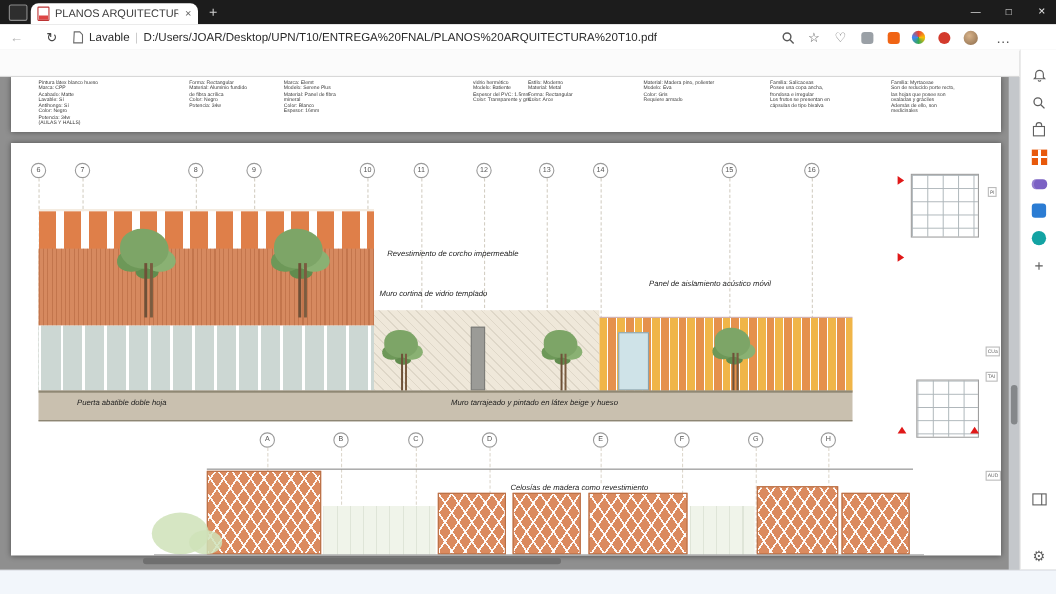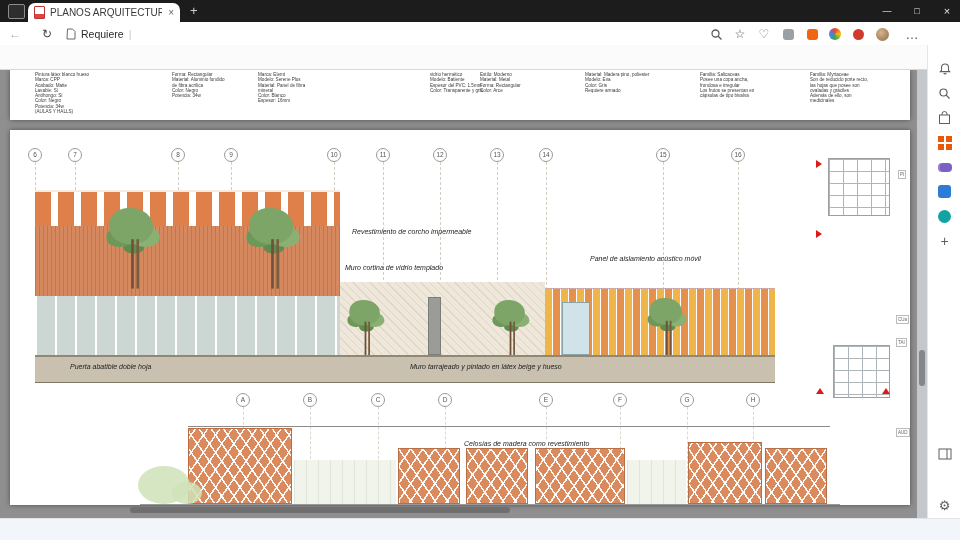--- a/index.html
+++ b/index.html
@@ -96,22 +96,23 @@
     <div class="wctl abs" style="left:932px;font-size:11px">×</div>
   </div>
 
   <div id="addressbar" class="abs">
     <div class="navbtn abs" style="left:6px;color:#b3b3b3">←</div>
     <div class="navbtn abs" style="left:38px">↻</div>
     <div class="urlzone abs">
       <svg width="10" height="12">
           <path d="M1.5 1h5l2.5 2.5V11h-8z" fill="none" stroke="#6a6a6a"></path>
         </svg>
-      <span>Requiere</span>
+      <span>Lavable</span>
       <span class="sep">|</span>
+      <span>D:/Users/JOAR/Desktop/UPN/T10/ENTREGA%20FNAL/PLANOS%20ARQUITECTURA%20T10.pdf</span>
     </div>
     <div class="rico abs" style="left:708px">
       <svg width="13" height="13" viewBox="0 0 13 13">
           <circle cx="5.5" cy="5.5" r="3.5" fill="none" stroke="#5a5a5a" stroke-width="1.3"></circle>
           <line x1="8.2" y1="8.2" x2="11.5" y2="11.5" stroke="#5a5a5a" stroke-width="1.3"></line>
         </svg>
     </div>
     <div class="rico abs" style="left:732px;font-size:12px">☆</div>
     <div class="rico abs" style="left:756px;font-size:12px;color:#777">♡</div>
     <div class="rico abs" style="left:780px">

